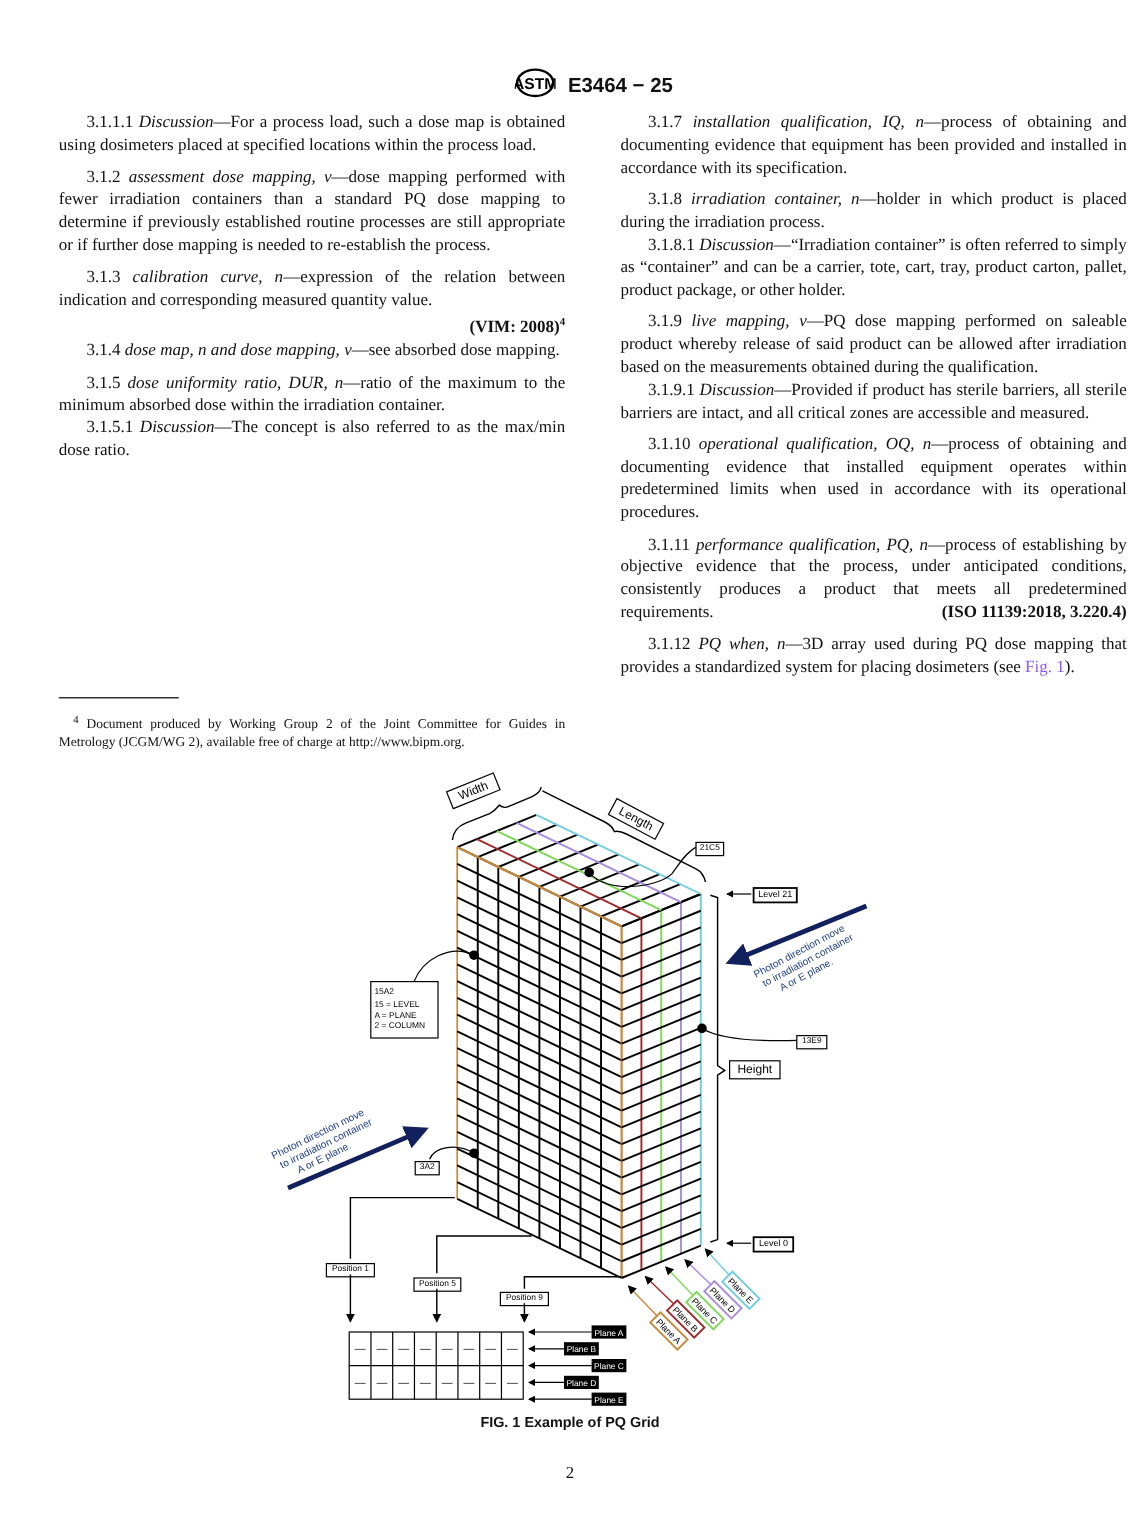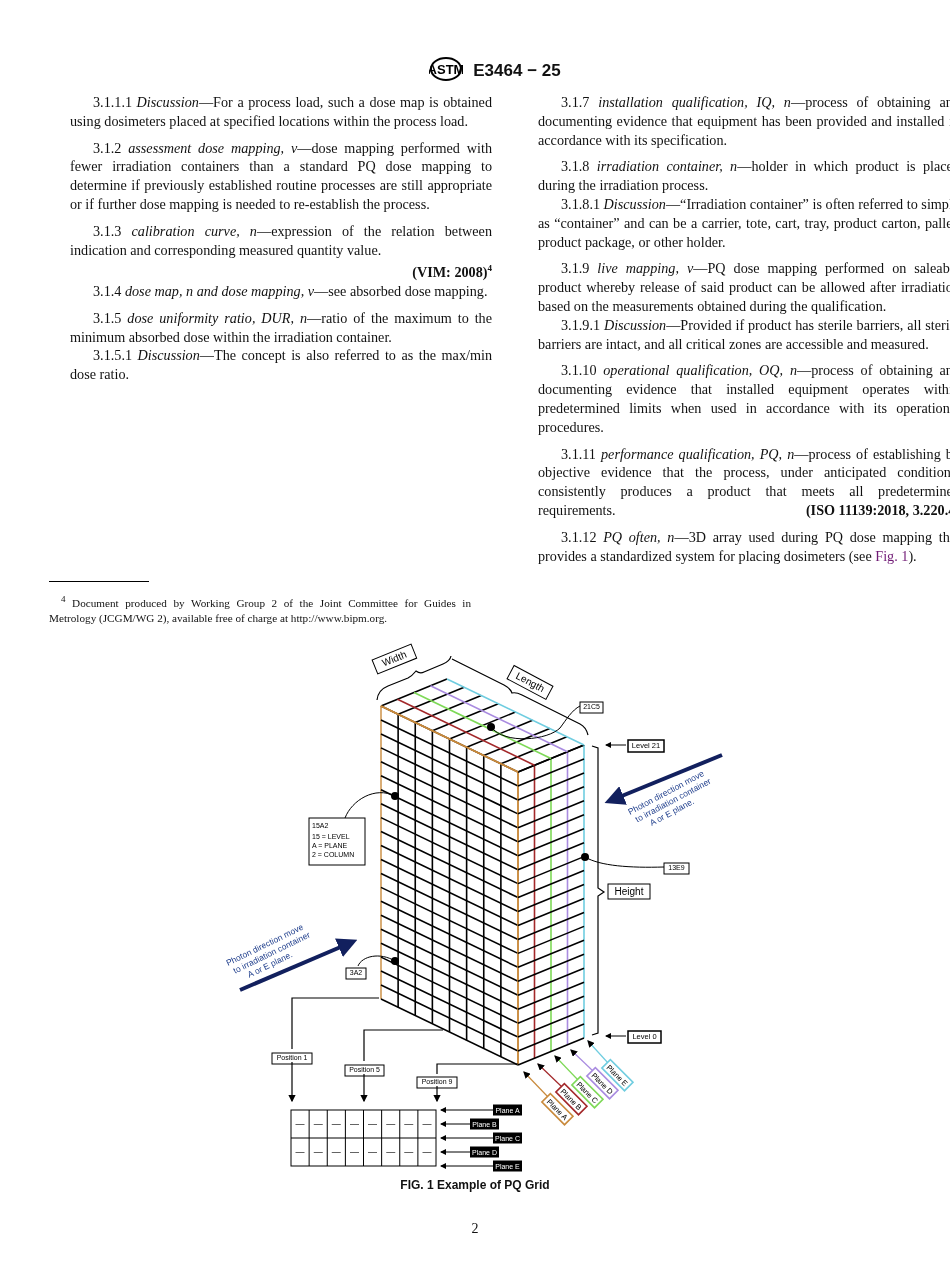--- a/index.html
+++ b/index.html
@@ -1,28 +1,28 @@
 <!DOCTYPE html>
 <html><head>
 <meta charset="utf-8">
 <style>
   html,body{margin:0;padding:0;background:#fff;}
   body{width:950px;height:1272px;position:relative;overflow:hidden;font-family:"Liberation Serif","DejaVu Serif",serif;color:#111;}
   .header{position:absolute;top:56px;left:0;width:950px;text-align:center;padding-left:20px;}
   .header .logo{display:inline-block;vertical-align:middle;margin-right:6px;}
   .header .code{font-family:"Liberation Sans","DejaVu Sans",sans-serif;font-weight:bold;font-size:17px;vertical-align:middle;}
-  .col{position:absolute;top:93px;width:422px;font-size:14.2px;line-height:18.8px;text-align:justify;margin-left:21px;}
+  .col{position:absolute;top:93px;width:422px;font-size:14.2px;line-height:18.8px;text-align:justify;}
   .col.left{left:49px;}
   .col.right{left:517px;}
   .col p{margin:0 0 8px 0;text-indent:23px;}
   .col p.tight{margin-bottom:0;}
   .col i{font-style:italic;}
   .ref{text-align:right;font-weight:bold;display:block;text-indent:0;}
   .ref-inline{float:right;font-weight:bold;}
-  .red{color:#701a75;font-family:Liberation Serif, serif;}
+  .red{color:#8b5cf6;font-family:Liberation Serif, serif;}
   .fnrule{position:absolute;left:49px;top:581px;width:100px;border-top:1px solid #000;}
   .footnote{position:absolute;left:49px;top:592px;width:422px;font-size:11.2px;line-height:15px;text-align:justify;}
   .footnote span.ind{padding-left:12px;}
   sup{font-size:9px;}
   .figure{position:absolute;left:0;top:630px;width:950px;height:550px;}
   .caption{position:absolute;top:1178px;left:0;width:950px;text-align:center;font-family:"Liberation Sans","DejaVu Sans",sans-serif;font-weight:bold;font-size:12px;}
   .pagenum{position:absolute;top:1221px;left:0;width:950px;text-align:center;font-size:14px;}
   svg text{font-family:"Liberation Sans","DejaVu Sans",sans-serif;}
 </style>
 </head>
@@ -51,21 +51,21 @@
 <div class="footnote"><span class="ind"><sup>4</sup> </span><span>Document produced by Working Group 2 of the Joint Committee for Guides in Metrology (JCGM/WG 2), available free of charge at http://www.bipm.org.</span></div>
 
 <div class="col right">
   <p><span>3.1.7</span> <i>installation qualification, IQ, n</i><span>—process of obtaining and documenting evidence that equipment has been provided and installed in accordance with its specification.</span></p>
   <p class="tight"><span>3.1.8</span> <i>irradiation container, n</i><span>—holder in which product is placed during the irradiation process.</span></p>
   <p><span>3.1.8.1</span> <i>Discussion</i><span>—“Irradiation container” is often referred to simply as “container” and can be a carrier, tote, cart, tray, product carton, pallet, product package, or other holder.</span></p>
   <p class="tight"><span>3.1.9</span> <i>live mapping, v</i><span>—PQ dose mapping performed on saleable product whereby release of said product can be allowed after irradiation based on the measurements obtained during the qualification.</span></p>
   <p><span>3.1.9.1</span> <i>Discussion</i><span>—Provided if product has sterile barriers, all sterile barriers are intact, and all critical zones are accessible and measured.</span></p>
   <p><span>3.1.10</span> <i>operational qualification, OQ, n</i><span>—process of obtaining and documenting evidence that installed equipment operates within predetermined limits when used in accordance with its operational procedures.</span></p>
   <p><span>3.1.11</span> <i>performance qualification, PQ, n</i><span>—process of establishing by objective evidence that the process, under anticipated conditions, consistently produces a product that meets all predetermined requirements.</span><span class="ref-inline">(ISO 11139:2018, 3.220.4)</span></p>
-  <p><span>3.1.12</span> <i>PQ often, n</i><span>—3D array used during PQ dose mapping that provides a standardized system for placing dosimeters (see </span><a class="red">Fig. 1</a><span>).</span></p>
+  <p><span>3.1.12</span> <i>PQ when, n</i><span>—3D array used during PQ dose mapping that provides a standardized system for placing dosimeters (see </span><a class="red">Fig. 1</a><span>).</span></p>
 </div>
 
 <div class="figure">
   <svg id="fig" width="950" height="550" viewBox="0 630 950 550">
     <defs>
       <marker id="arrowSmall" markerWidth="6" markerHeight="6" refX="5" refY="3" orient="auto">
         <path d="M0,0 L6,3 L0,6 z" fill="#000"></path>
       </marker>
       <marker id="arrowBig" markerWidth="5" markerHeight="5" refX="3" refY="2.5" orient="auto">
         <path d="M0,0 L5,2.5 L0,5 z" fill="#12205e"></path>

